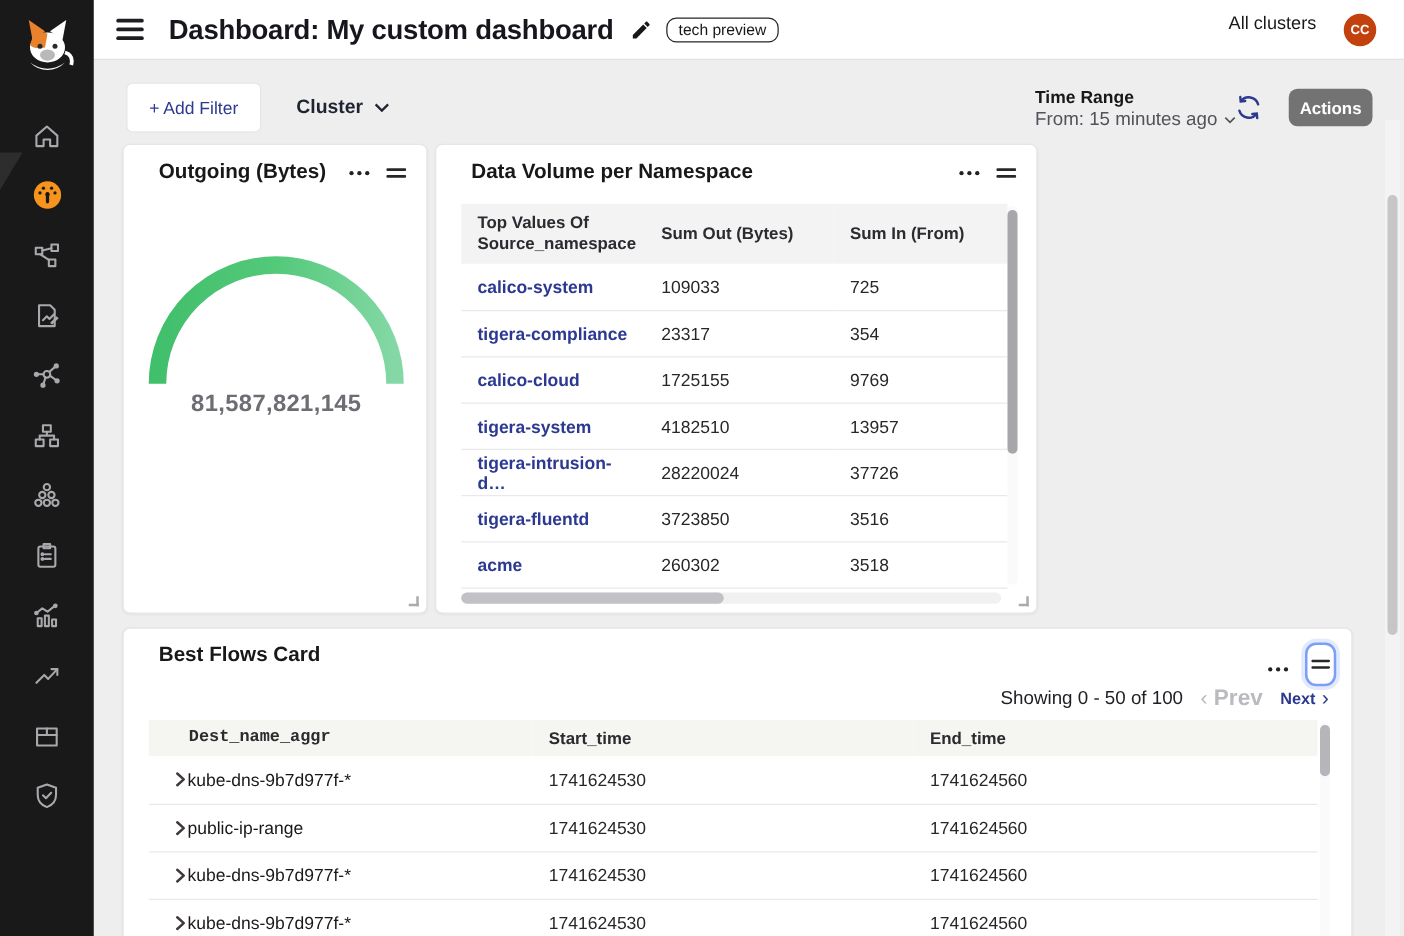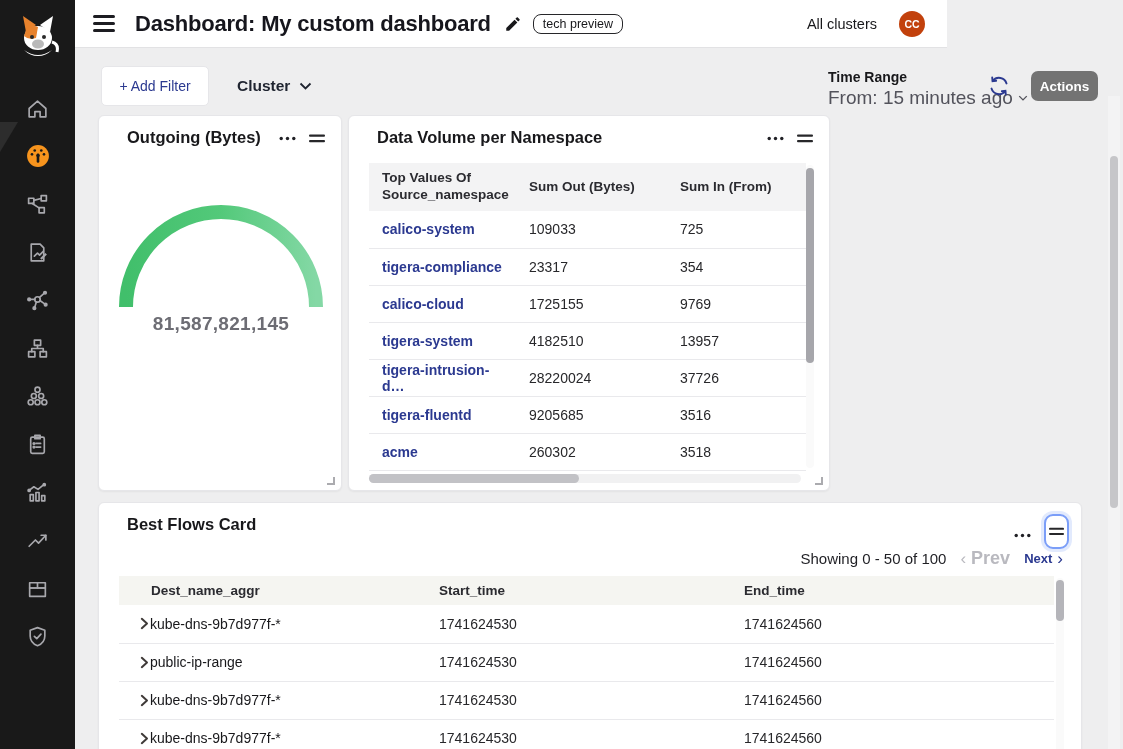--- a/index.html
+++ b/index.html
@@ -9,45 +9,45 @@
   
   .sidebar { position:absolute; left:0; top:0; width:75px; height:749px; background:#191919; z-index:5; }
   .sidebar .logo { position:absolute; top:12px; left:16px; width:44px; height:56px; }
   .nav { position:absolute; top:84px; left:0; width:75px; }
   .nav-item { height:48px; display:flex; align-items:center; justify-content:center; cursor:pointer; }
   .nav-item svg { stroke:#a8a8ad; fill:none; stroke-width:1.6; stroke-linecap:round; stroke-linejoin:round; }
   .notch { position:absolute; left:0; top:122px; width:0; height:0;
     border-left:18px solid #2d2d2d; border-bottom:30px solid transparent; }
 
   
-  .topbar { position:absolute; left:75px; top:0; width:872px; height:48px; background:#fff;
+  .topbar { position:absolute; left:75px; top:0; width:1048px; height:48px; background:#fff;
     border-bottom:1px solid #e2e2e4; display:flex; align-items:center; padding:0 22px 0 18px; z-index:4; }
   .burger { width:22px; display:flex; flex-direction:column; gap:4.5px; cursor:pointer; }
   .burger span { display:block; height:2.5px; background:#1d1d22; border-radius:2px; }
   .page-title { margin-left:20px; font-size:22px; font-weight:700; color:#16161d; letter-spacing:-0.2px; white-space:nowrap; }
   .edit-pencil { margin-left:13px; cursor:pointer; display:flex; }
   .tech-badge { margin-left:11px; font-size:12.5px; color:#18181b; border:1.4px solid #27272a;
     border-radius:8px; padding:2px 9px; background:#fff; white-space:nowrap; }
-  .topbar-right { margin-left:auto; display:flex; align-items:center; gap:22px; }
+  .topbar-right { margin-left:auto; display:flex; gap:22px; }
   .all-clusters { font-size:14.5px; color:#18181b; cursor:pointer; }
   .avatar { width:26px; height:26px; border-radius:50%; background:#c2410c; color:#fff;
     font-size:10.5px; font-weight:700; display:flex; align-items:center; justify-content:center; cursor:pointer; }
 
   
   .content { position:absolute; left:75px; top:48px; width:1048px; height:594px; }
 
   .filter-bar { position:absolute; left:0; top:0; width:100%; height:62px; }
   .add-filter { position:absolute; left:26px; top:18px; width:108px; height:40px; background:#fff;
     border:1px solid #e6e6e9; border-radius:5px; color:#2b3990; font-size:14px; font-weight:500;
     font-family:inherit; cursor:pointer; }
   .cluster-dd { position:absolute; left:162px; top:18px; height:40px; display:flex; align-items:center;
     gap:9px; cursor:pointer; font-size:15.5px; font-weight:600; color:#1f2430; }
   .time-range { position:absolute; left:753px; top:21px; }
   .time-range .tr-label { font-size:14px; font-weight:700; color:#18181b; }
-  .time-range .tr-value { margin-top:2px; font-size:19px; color:#52525b; display:flex; align-items:center; gap:5px; cursor:pointer; }
+  .time-range .tr-value { margin-top:2px; font-size:15px; color:#52525b; display:flex; align-items:center; gap:5px; cursor:pointer; }
   .refresh-btn { position:absolute; left:913px; top:27px; width:22px; height:22px; cursor:pointer; }
   .actions-btn { position:absolute; left:956px; top:23px; width:67px; height:30px; background:#737373;
     border:none; border-radius:7px; color:#fff; font-size:13.5px; font-weight:600; font-family:inherit; cursor:pointer; }
 
   
   .card { position:absolute; background:#fff; border:1px solid #e6e6e9; border-radius:6px;
     box-shadow:0 1px 2px rgba(0,0,0,.05); }
   .card-head { position:absolute; left:28px; top:12px; font-size:16.5px; font-weight:700; color:#18181b; }
   .card-icons { position:absolute; right:16px; top:18px; display:flex; align-items:center; gap:13px; }
   .icon-btn { cursor:pointer; display:flex; }
@@ -86,21 +86,21 @@
   .pg-prev-wrap, .pg-next-wrap { display:flex; align-items:center; gap:5px; cursor:pointer; }
   .pg-prev-wrap { color:#b9b9bf; } .pg-prev { font-size:18px; font-weight:700; color:#b9b9bf; }
   .pg-next-wrap { color:#2b3990; } .pg-next { font-size:13px; font-weight:700; color:#2b3990; }
 
   .drag-focus { width:25px; height:35px; border:2px solid #7b9ef8; background:#fff; border-radius:9px;
     box-shadow:0 0 0 3px rgba(123,158,248,.22); display:flex; align-items:center; justify-content:center;
     margin-top:-7px; cursor:grab; }
 
   .bf-table { position:absolute; left:20px; top:73px; width:935px; }
   .bf-table thead th { background:#f5f5f1; height:29px; padding:0 8px 0 13px; }
-  .bf-table thead th.first { padding-left:32px; }
+  .bf-table thead th.first { padding-left:32px;font-family:Liberation Mono, monospace; }
   .bf-table tbody td { height:38px; padding:0 8px 0 13px; border-bottom:1px solid #e9e9ec; }
   .bf-table col.c1 { width:307px; } .bf-table col.c2 { width:305px; }
   .bf-name { display:flex; align-items:center; gap:1px; padding-left:8px; font-size:14px; color:#18181b; }
   .row-chevron { display:flex; cursor:pointer; }
   .bf-vscroll { left:957px; top:75px; width:8px; height:250px; }
   .bf-vthumb  { left:957px; top:77px; width:8px; height:41px; background:#b5b5ba; }
 
   
   .page-scroll-track { position:absolute; right:3px; top:48px; width:12px; height:701px; background:#f3f3f4; z-index:6; }
   .page-scroll-thumb { position:absolute; right:5px; top:108px; width:8px; height:352px; background:#c6c6c9; border-radius:5px; z-index:7; }
@@ -363,21 +363,21 @@
   </tr>
 
   <tr>
     <td><span class="ns-link">tigera-intrusion-d…</span></td>
     <td>28220024</td>
     <td>37726</td>
   </tr>
 
   <tr>
     <td><span class="ns-link">tigera-fluentd</span></td>
-    <td>9205685</td>
+    <td>3723850</td>
     <td>3516</td>
   </tr>
 
   <tr>
     <td><span class="ns-link">acme</span></td>
     <td>260302</td>
     <td>3518</td>
   </tr>
 </tbody>
     </table>

